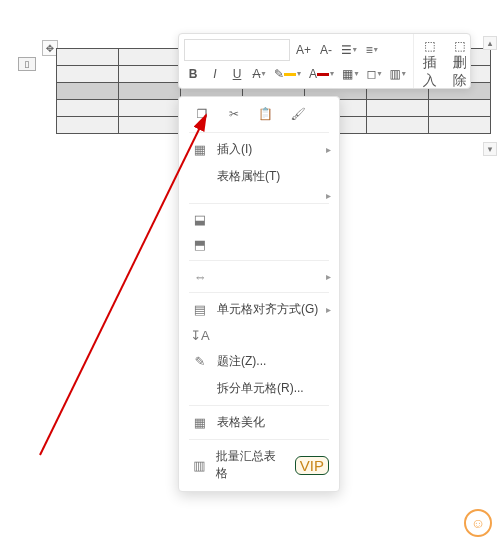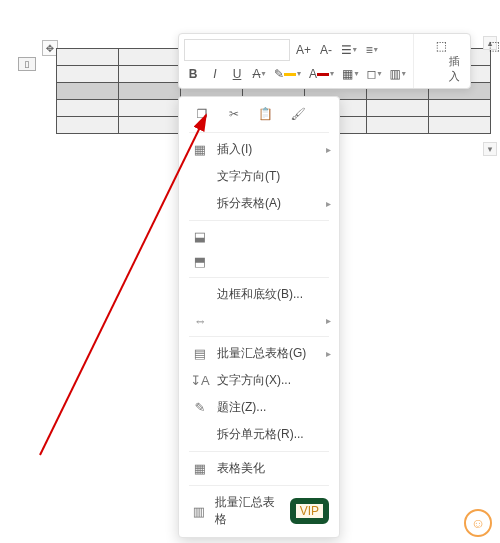--- a/index.html
+++ b/index.html
@@ -47,21 +47,21 @@
   }
   .tb-btn {
     min-width: 18px; height: 20px; display:inline-flex;
     align-items:center; justify-content:center;
     font-size: 12px; color:#555; cursor:pointer;
     padding:0 2px;
   }
   .swatch-y { width:12px; height:3px; background:#ffc000; display:block; margin-top:1px;}
   .swatch-r { width:12px; height:3px; background:#c00000; display:block; margin-top:1px;}
   .dd { font-size:8px; color:#888; margin-left:1px; }
-  .tb-label { font-size:11px; color:#555; text-align:center;margin-left:26px; }
+  .tb-label { font-size:14px; color:#555; text-align:center; }
   .vbtn { display:flex; flex-direction:column; align-items:center; gap:1px; cursor:pointer; padding:2px 4px;}
   .context-menu {
     position: absolute; left: 178px; top: 96px;
     width: 162px;
     background:#fff; border:1px solid #e3e3e3;
     border-radius:4px;
     box-shadow: 0 4px 14px rgba(0,0,0,0.16);
     padding: 4px 0;
   }
   .cm-toprow {
@@ -71,22 +71,22 @@
   .cm-item {
     display:flex; align-items:center;
     padding: 5px 10px 5px 12px;
     cursor:pointer; gap:8px; font-size:12px; color:#444;
     position:relative;
   }
   .cm-item .ico { width:18px; display:flex; justify-content:center; color:#777; font-size:13px;}
   .cm-item .arrow { position:absolute; right:8px; color:#999; font-size:10px;}
   .cm-sep { height:1px; background:#eee; margin:3px 10px; }
   .vip-badge {
-    display:inline-block; font-size:12px; padding:0 4px;
-    border:6px solid #14532d; color:#c8861a; border-radius:6px;
+    display:inline-block; font-size:15px; padding:0 4px;
+    border:1px solid #14532d; color:#c8861a; border-radius:6px;
     margin-left:4px; background:#fff8e8;
   }
   .red-arrow {
     position:absolute; left:0; top:0; pointer-events:none;
   }
   .watermark {
     position:absolute; right:8px; bottom:6px;
     display:flex; align-items:center; gap:4px;
     color:#f5a34a; font-size:14px; font-weight:600;
   }
@@ -215,52 +215,46 @@
     <span class="cm-ico" title="format">🖌</span>
   </div>
   <div class="cm-sep"></div>
   <div class="cm-item">
       <span class="ico">▦</span>
       <span>插入(I)</span>
       <span class="arrow">▸</span>
     </div>
   <div class="cm-item">
       <span class="ico"></span>
-      <span>文字方向(T)</span>
+      <span>表格属性(T)</span>
     </div>
   <div class="cm-item">
       <span class="ico"></span>
-      <span>拆分表格(A)</span>
       <span class="arrow">▸</span>
     </div>
   <div class="cm-sep"></div>
   <div class="cm-item">
       <span class="ico">⬓</span>
     </div>
   <div class="cm-item">
       <span class="ico">⬒</span>
     </div>
   <div class="cm-sep"></div>
   <div class="cm-item">
-      <span class="ico"></span>
-      <span>边框和底纹(B)...</span>
-    </div>
-  <div class="cm-item">
       <span class="ico">⇔</span>
       <span class="arrow">▸</span>
     </div>
   <div class="cm-sep"></div>
   <div class="cm-item">
       <span class="ico">▤</span>
-      <span>批量汇总表格(G)</span>
+      <span>单元格对齐方式(G)</span>
       <span class="arrow">▸</span>
     </div>
   <div class="cm-item">
       <span class="ico">↧A</span>
-      <span>文字方向(X)...</span>
     </div>
   <div class="cm-item">
       <span class="ico">✎</span>
       <span>题注(Z)...</span>
     </div>
   <div class="cm-item">
       <span class="ico"></span>
       <span>拆分单元格(R)...</span>
     </div>
   <div class="cm-sep"></div>

